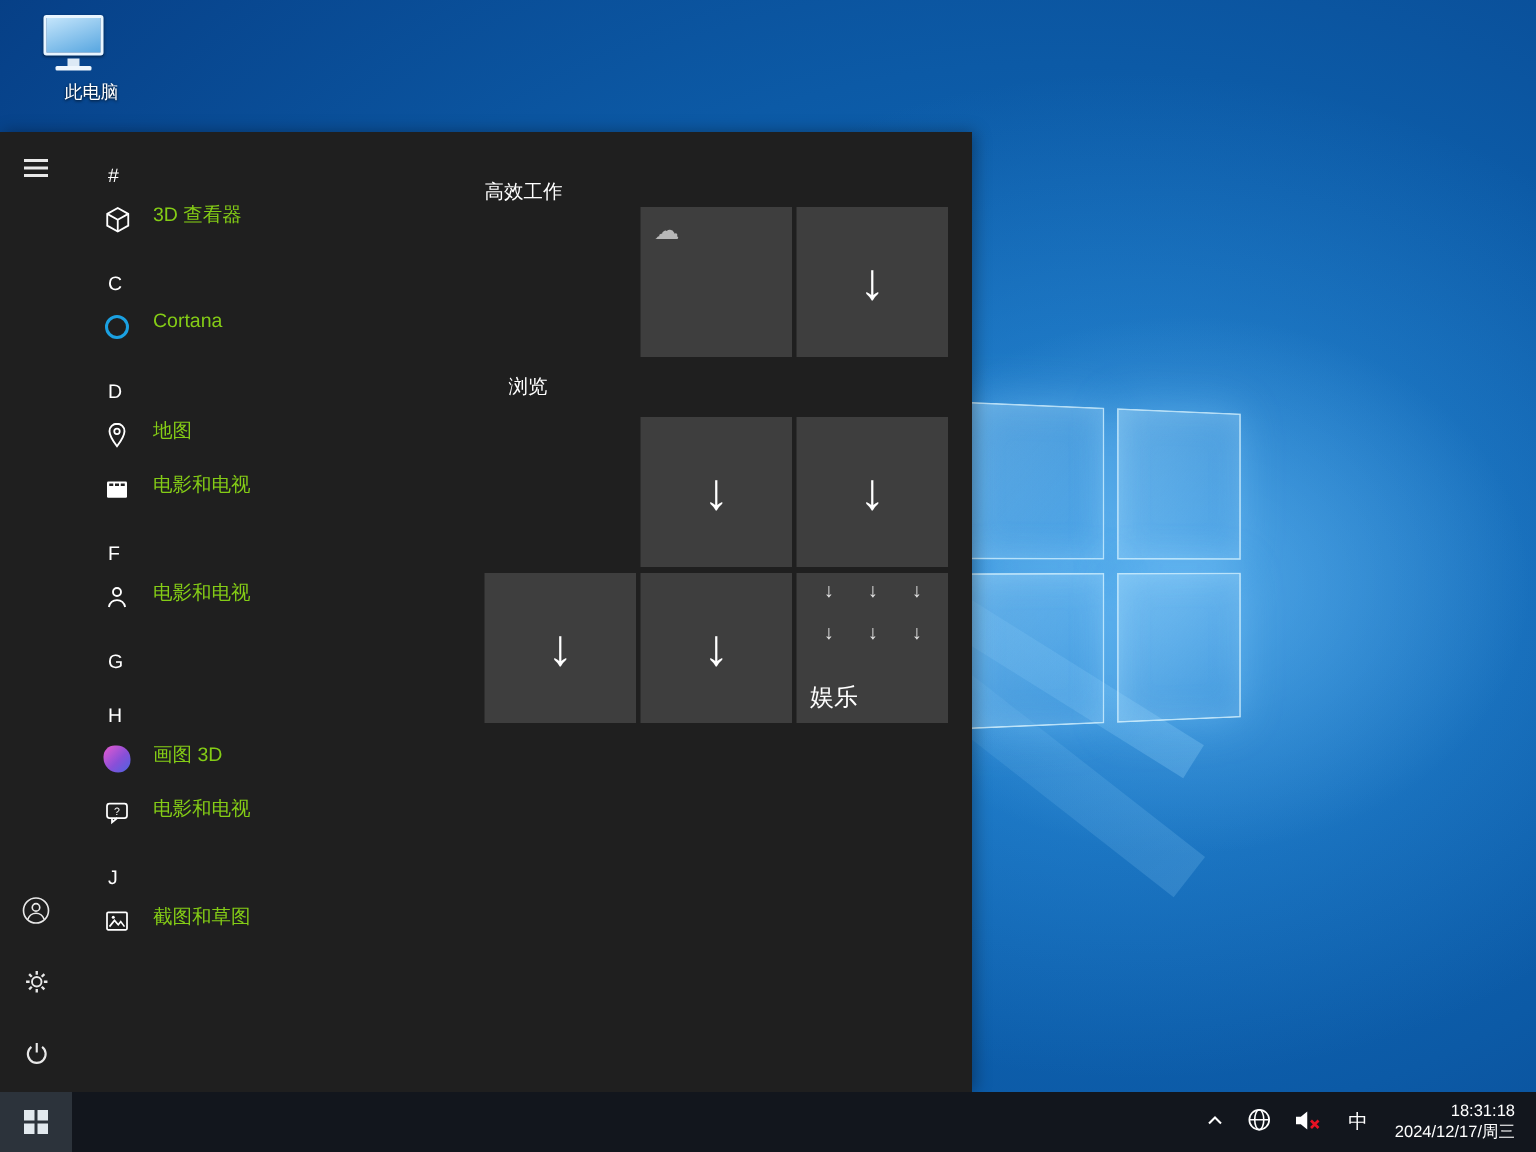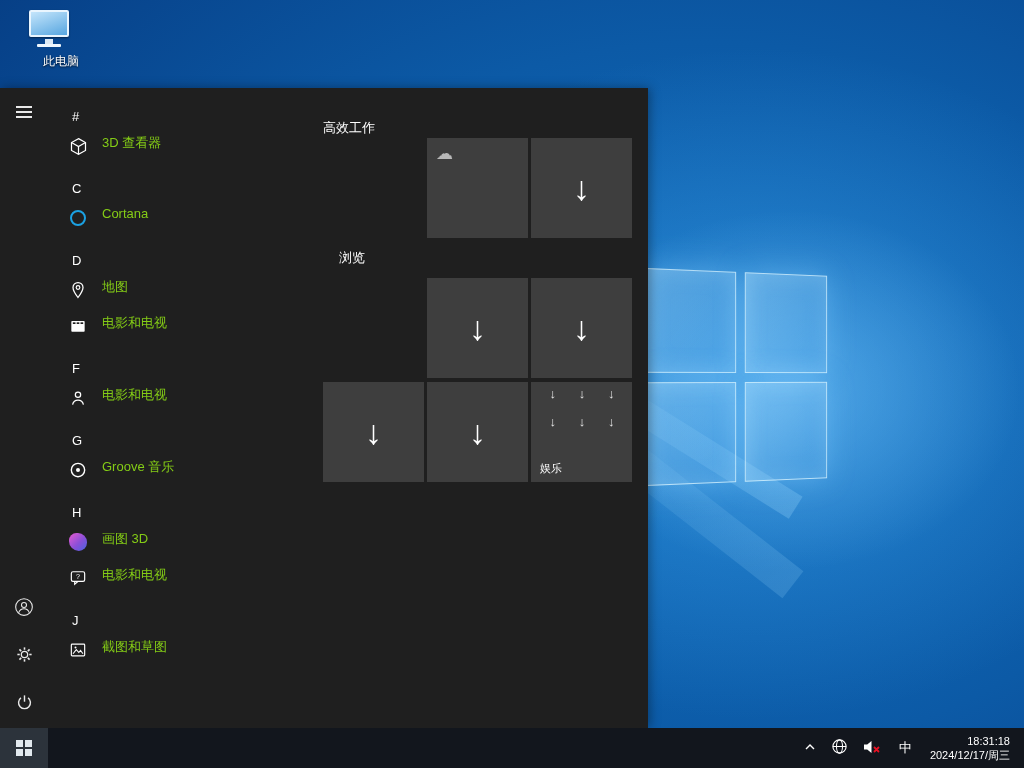--- a/index.html
+++ b/index.html
@@ -71,21 +71,21 @@
   .t-dl2 { left:104px; top:190px; }
   .t-dl3 { left:208px; top:190px; }
   .t-dl4 { left:0;     top:294px; }
   .t-dl5 { left:104px; top:294px; }
   .t-folder { left:208px; top:294px; }
   .dl { color:#fff; font-size:34px; font-weight:300; line-height:1; }
   .cloud { color:#b8b8b8; font-size:17px; margin:7px 0 0 9px; line-height:1; }
   .mini-grid { position:absolute; left:7px; top:5px; width:88px;
     display:grid; grid-template-columns:repeat(3,1fr); row-gap:15px; justify-items:center; }
   .mini-dl { color:#e8e8e8; font-size:13px; line-height:1; }
-  .folder-label { position:absolute; left:9px; bottom:6px; color:#fff; font-size:11px; }
+  .folder-label { position:absolute; left:9px; bottom:6px; color:#fff; font-size:16px; }
 
   
   .taskbar { position:absolute; left:0; bottom:0; width:1024px; height:40px;
     background:#12161d; display:flex; align-items:center; }
   .start-btn { width:48px; height:40px; border:none; background:#2c333b;
     display:flex; align-items:center; justify-content:center; cursor:pointer; }
   .win-4 { display:grid; grid-template-columns:7px 7px; grid-template-rows:7px 7px; gap:2px; }
   .win-4 i { background:#e2e9ee; }
   .tray { margin-left:auto; display:flex; align-items:center; height:100%; padding-right:6px; }
   .tray-btn { height:100%; border:none; background:none; color:#fff; cursor:pointer;
@@ -232,29 +232,20 @@
               <path d="M5.5 20c.8-3.6 3.4-5.5 6.5-5.5s5.7 1.9 6.5 5.5" fill="none" stroke="#fff" stroke-width="1.5"></path>
             </svg>
         </span>
         <span class="app-label">电影和电视</span>
       </div>
 
       <div class="list-header">
           <span>G</span>
         </div>
 
-      <div class="app-row">
-        <span class="app-icon">
-          <svg width="20" height="20" viewBox="0 0 24 24">
-              <circle cx="12" cy="12" r="8" fill="none" stroke="#fff" stroke-width="1.7"></circle>
-              <circle cx="12" cy="12" r="2.4" fill="#fff"></circle>
-            </svg>
-        </span>
-        <span class="app-label">Groove 音乐</span>
-      </div>
 
       <div class="list-header">
           <span>H</span>
         </div>
 
       <div class="app-row">
         <span class="app-icon">
             <span class="paint3d"></span>
           </span>
         <span class="app-label">画图 3D</span>

